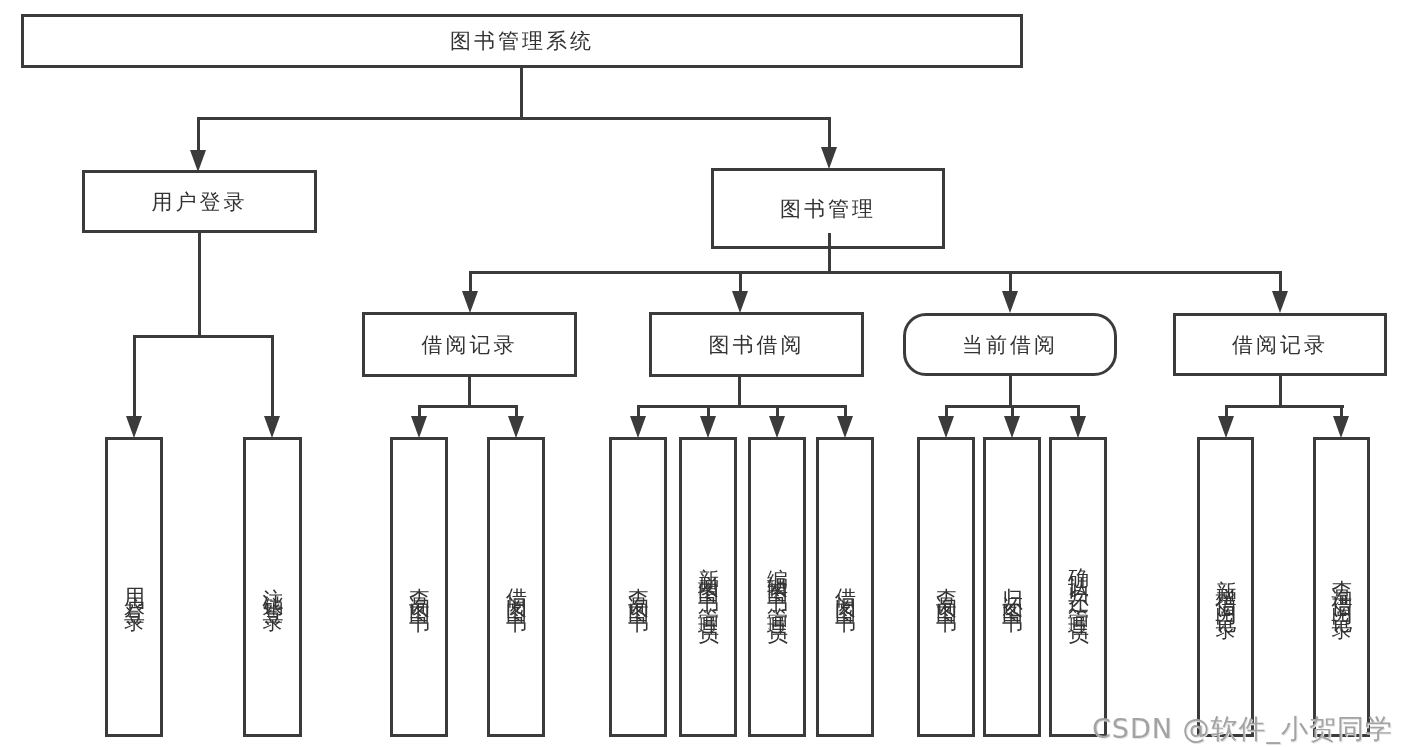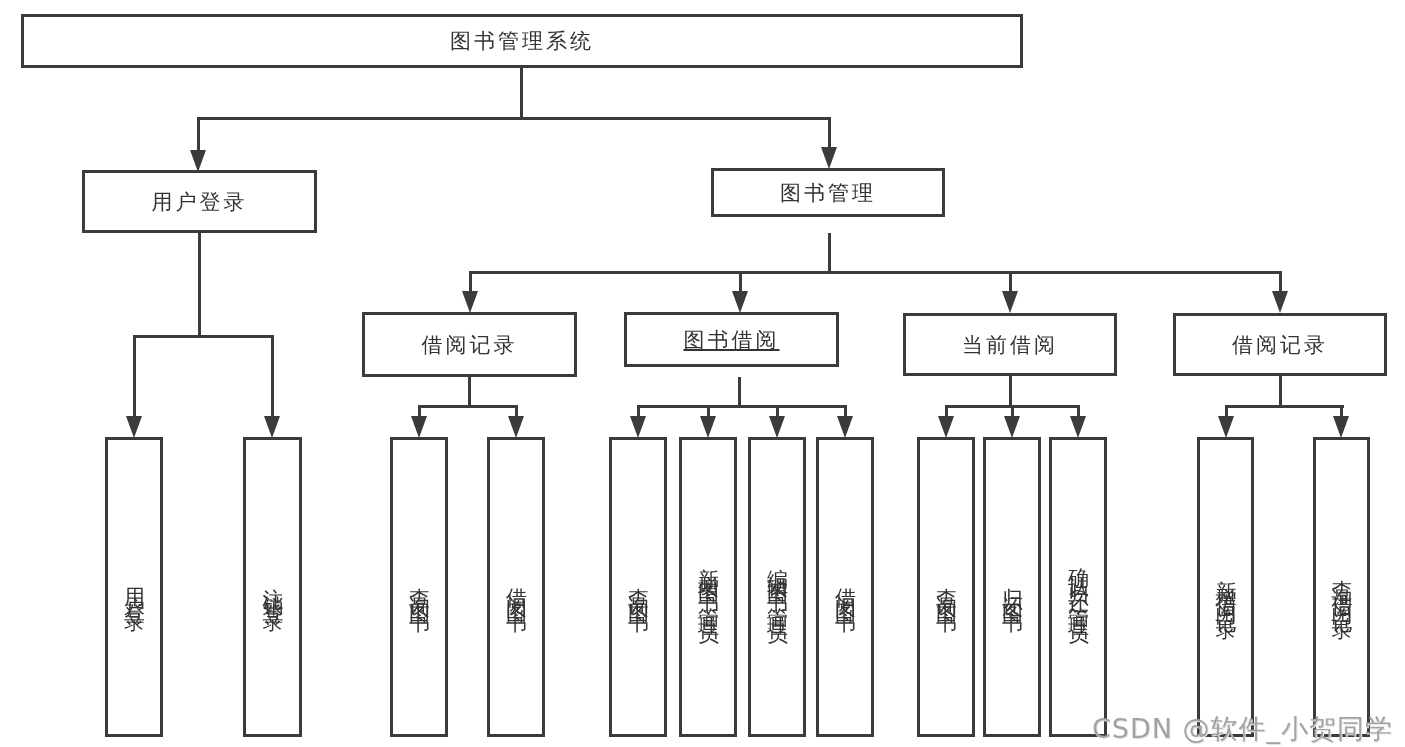--- a/index.html
+++ b/index.html
@@ -29,25 +29,25 @@
   }
 </style>
 </head>
 <body>
 
 <div id="canvas">
 
   <div class="box" style="left:21px;top:14px;width:1002px;height:54px;">图书管理系统</div>
 
   <div class="box" style="left:82px;top:170px;width:235px;height:63px;">用户登录</div>
-  <div class="box" style="left:711px;top:168px;width:234px;height:49px;">图书管理</div>
+  <div class="box" style="left:711px;top:168px;width:234px;height:81px;">图书管理</div>
 
   <div class="box" style="left:362px;top:312px;width:215px;height:65px;">借阅记录</div>
-  <div class="box" style="left:624px;top:312px;width:215px;height:55px;text-decoration:underline;">图书借阅</div>
-  <div class="box" style="left:903px;top:313px;width:214px;height:63px;">当前借阅</div>
+  <div class="box" style="left:649px;top:312px;width:215px;height:65px;">图书借阅</div>
+  <div class="box" style="left:903px;top:313px;width:214px;height:63px;border-radius:23px;">当前借阅</div>
   <div class="box" style="left:1173px;top:313px;width:214px;height:63px;">借阅记录</div>
 
   <div class="box vbox" style="left:105px;top:437px;width:58px;height:300px;">用户登录</div>
   <div class="box vbox" style="left:243px;top:437px;width:59px;height:300px;">注销登录</div>
 
   <div class="box vbox" style="left:390px;top:437px;width:58px;height:300px;">查询图书</div>
   <div class="box vbox" style="left:487px;top:437px;width:58px;height:300px;">借阅图书</div>
 
   <div class="box vbox" style="left:609px;top:437px;width:58px;height:300px;">查询图书</div>
   <div class="box vbox" style="left:679px;top:437px;width:58px;height:300px;">新增图书（管理员）</div>

